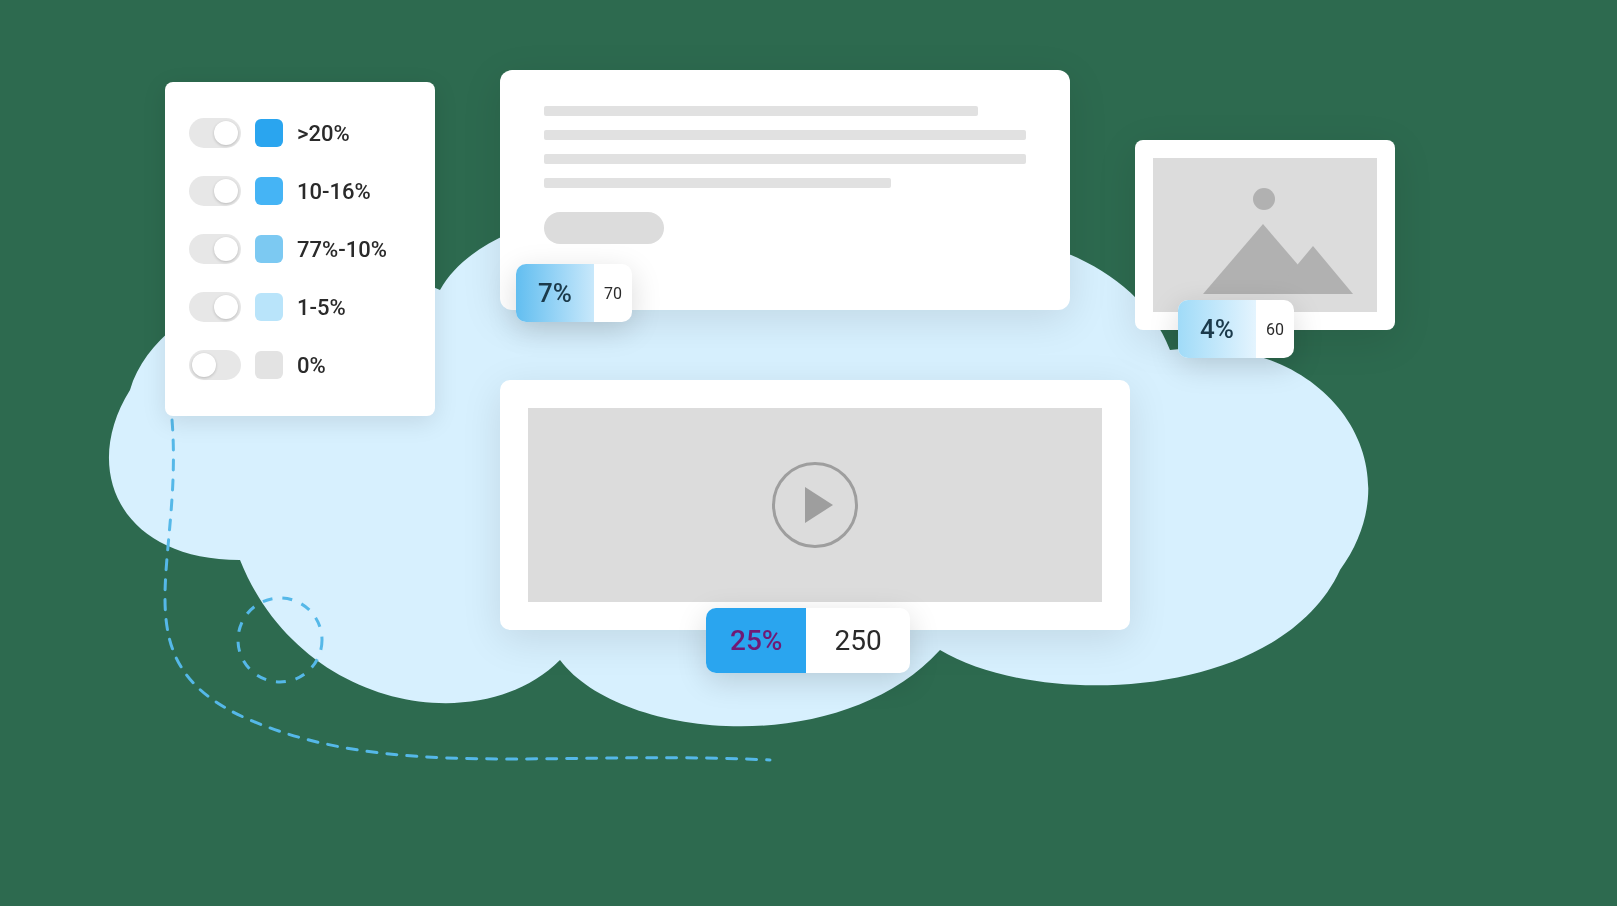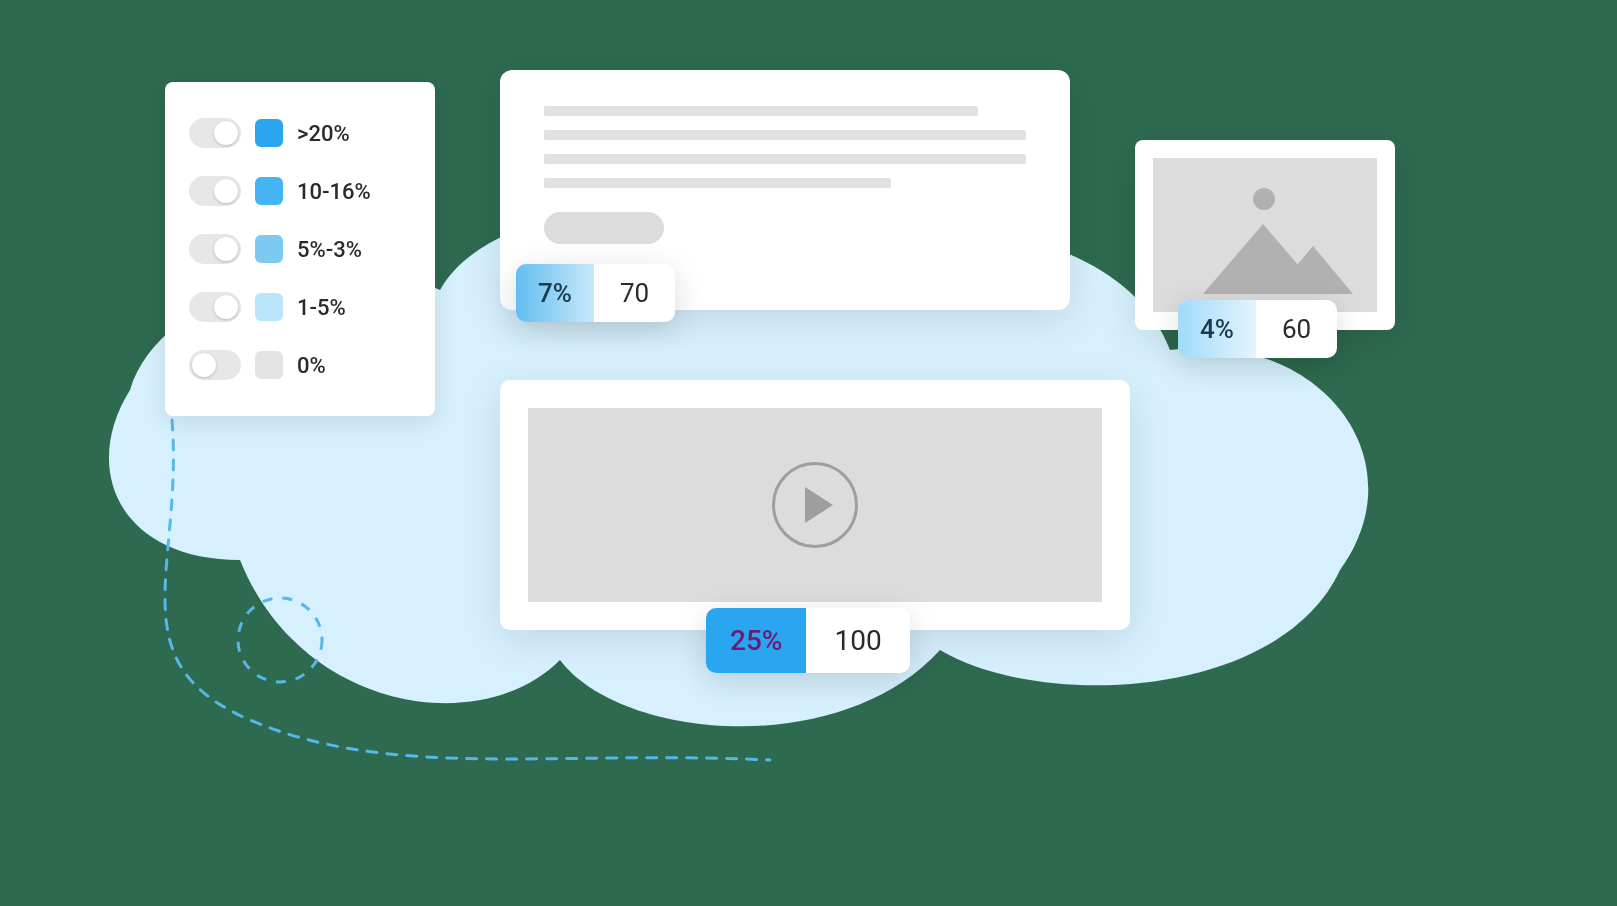--- a/index.html
+++ b/index.html
@@ -213,22 +213,22 @@
     color: #1b3a4b;
     font-size: 26px;
     font-weight: 500;
     padding: 14px 22px;
     display: flex;
     align-items: center;
     justify-content: center;
   }
   .metric-count {
     color: #2a2a2a;
-    font-size: 26px;
-    padding: 14px 26px;
+    font-size: 16px;
+    padding: 14px 10px;
     display: flex;
     align-items: center;
     justify-content: center;
     font-weight: 400;
   }
   .metric-badge.video .metric-percent { background: #2aa5ef; color: #701a75; font-size: 28px; padding: 16px 24px; }
   .metric-badge.video .metric-count { font-size: 28px; padding: 16px 28px; }
 </style>
 </head>
 <body>
@@ -265,21 +265,21 @@
         <div class="knob"></div>
       </div>
     <div class="swatch" style="background:#45b4f5"></div>
     <div class="legend-label">10-16%</div>
   </div>
   <div class="legend-row">
     <div class="toggle">
         <div class="knob"></div>
       </div>
     <div class="swatch" style="background:#7cc9f2"></div>
-    <div class="legend-label">5%-3%</div>
+    <div class="legend-label">77%-10%</div>
   </div>
   <div class="legend-row">
     <div class="toggle">
         <div class="knob"></div>
       </div>
     <div class="swatch" style="background:#b9e4fa"></div>
     <div class="legend-label">1-5%</div>
   </div>
   <div class="legend-row">
     <div class="toggle off">
@@ -306,21 +306,21 @@
 <div class="video-card">
   <div class="video-placeholder">
     <div class="play-circle">
       <div class="play-triangle"></div>
     </div>
   </div>
 </div>
 <div class="connector" style="left:810px; top:600px; height:28px;"></div>
 <div class="metric-badge video" style="left:706px; top:608px;">
   <div class="metric-percent">25%</div>
-  <div class="metric-count">100</div>
+  <div class="metric-count">250</div>
 </div>
 
 <div class="image-card">
   <div class="image-placeholder">
     <div class="img-sun"></div>
     <div class="img-mountain"></div>
     <div class="img-mountain small"></div>
   </div>
 </div>
 <div class="connector" style="left:1264px; top:290px; height:26px;"></div>

